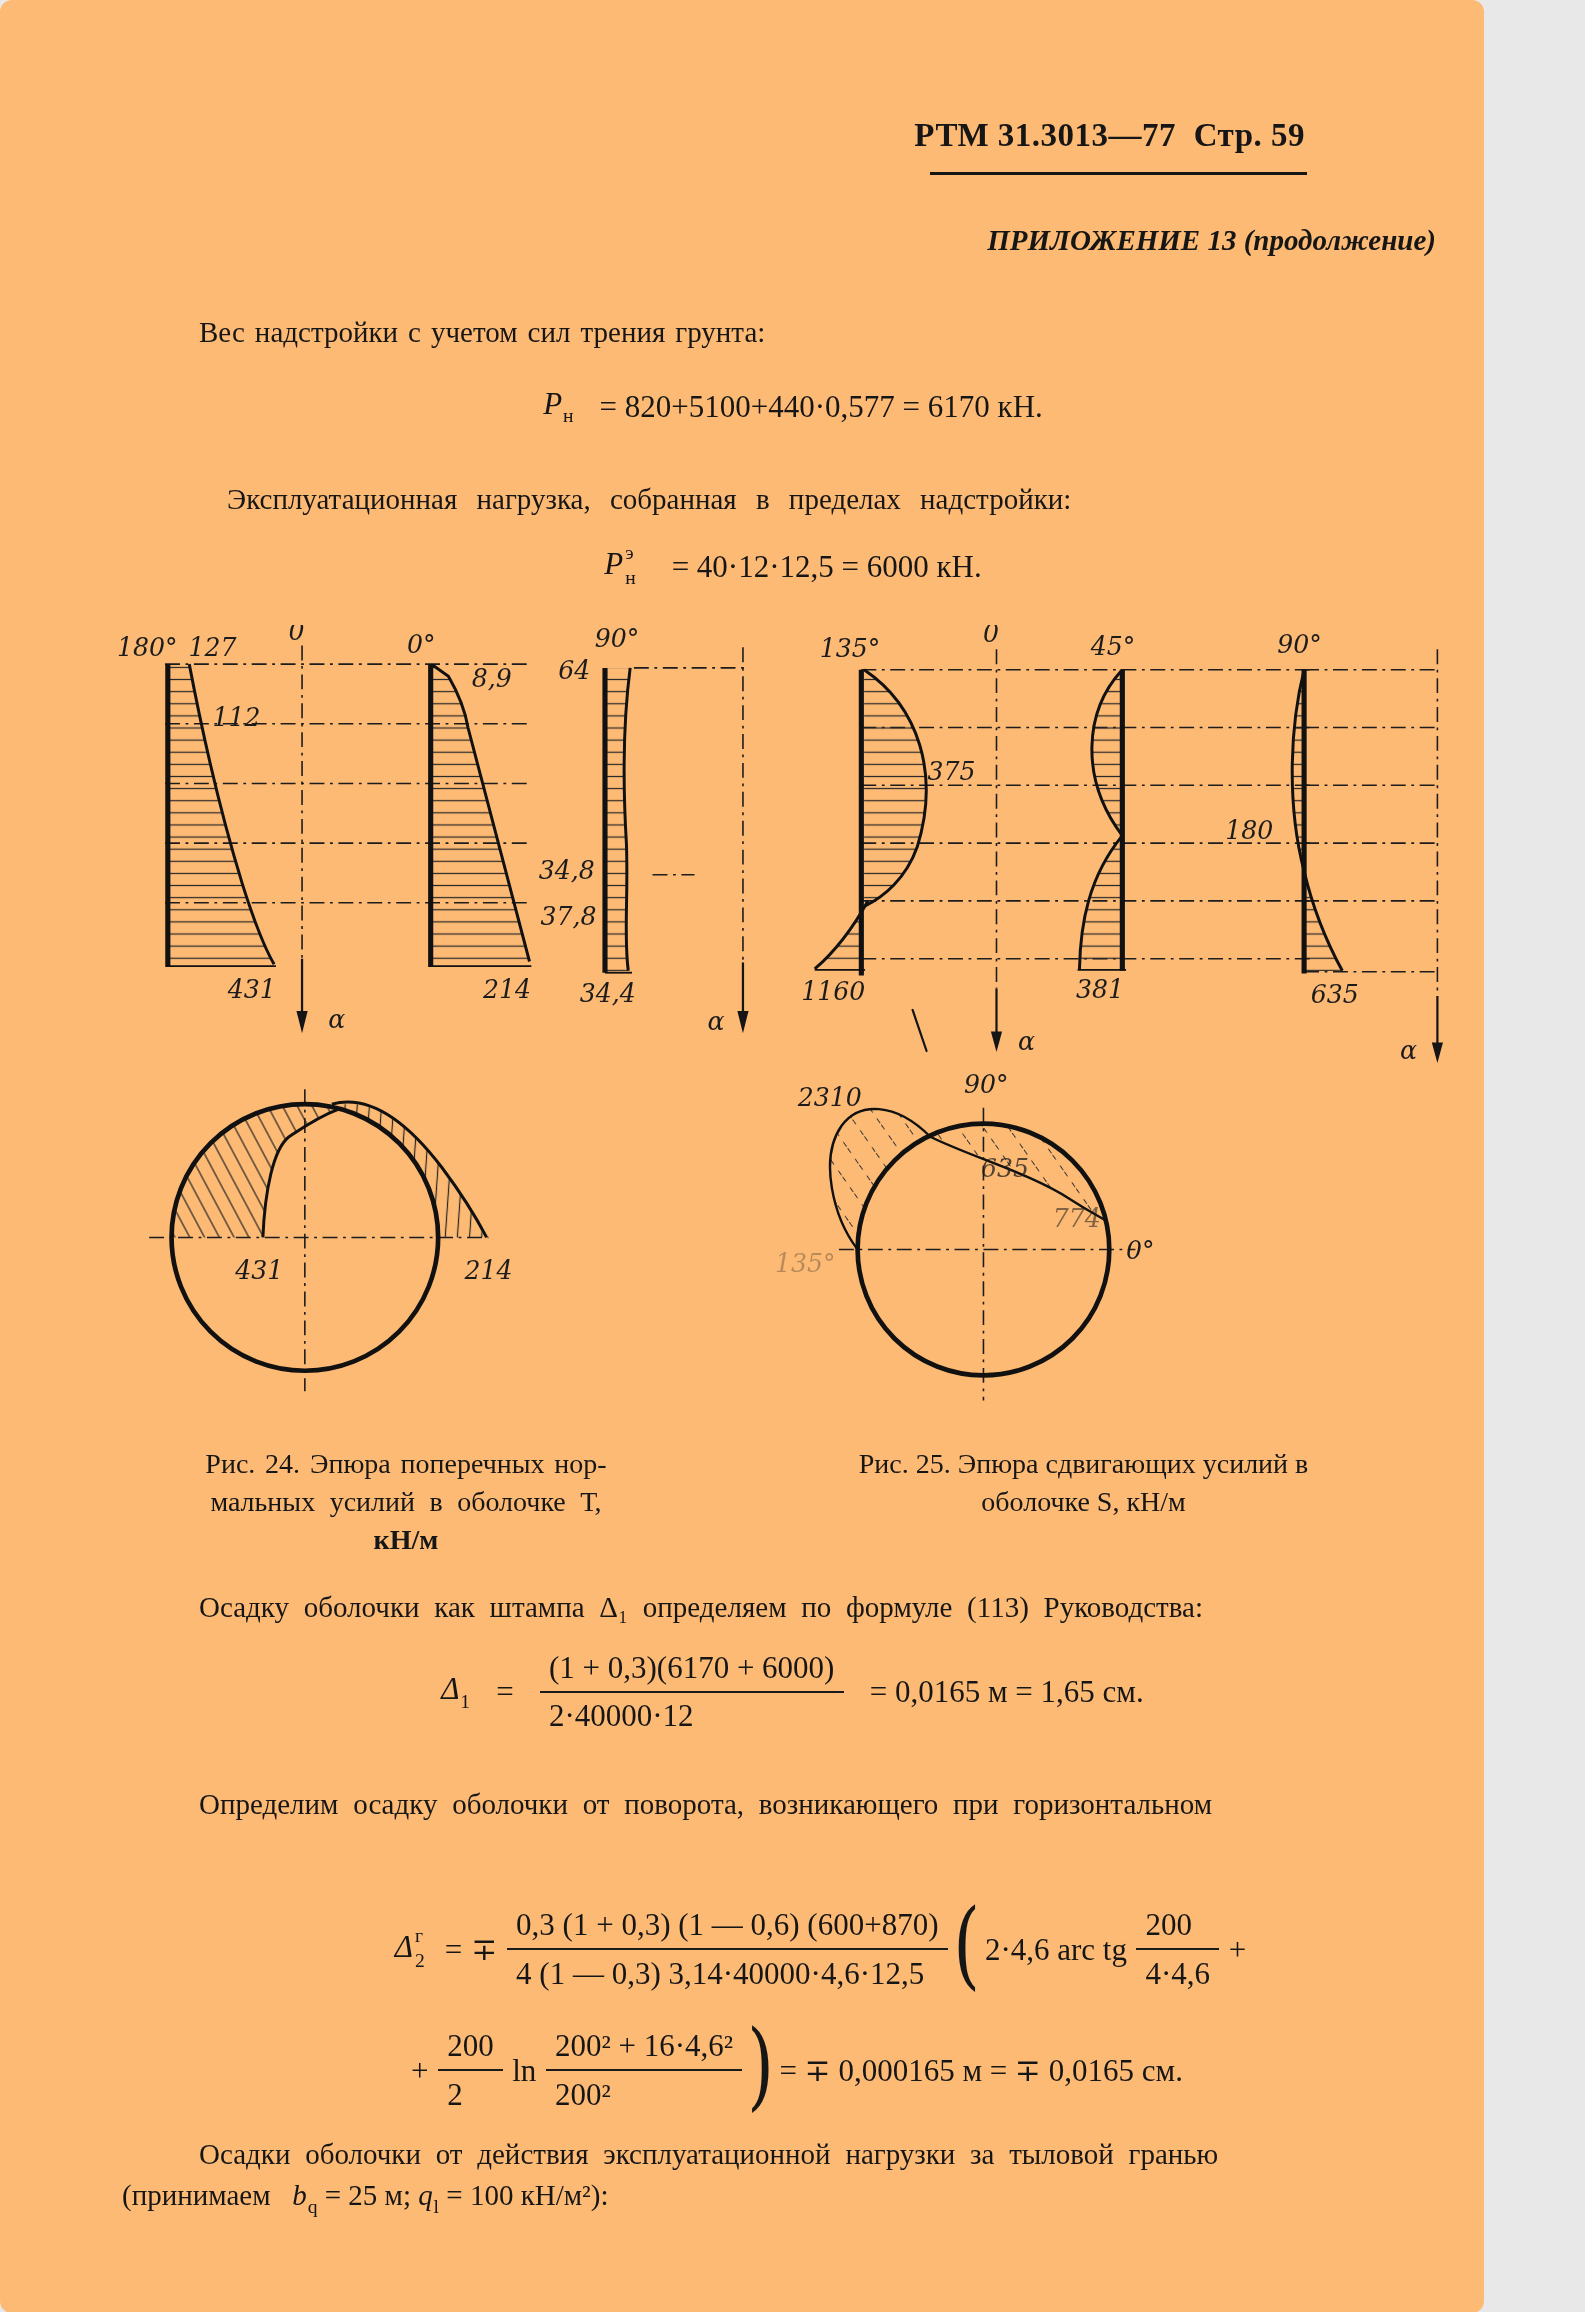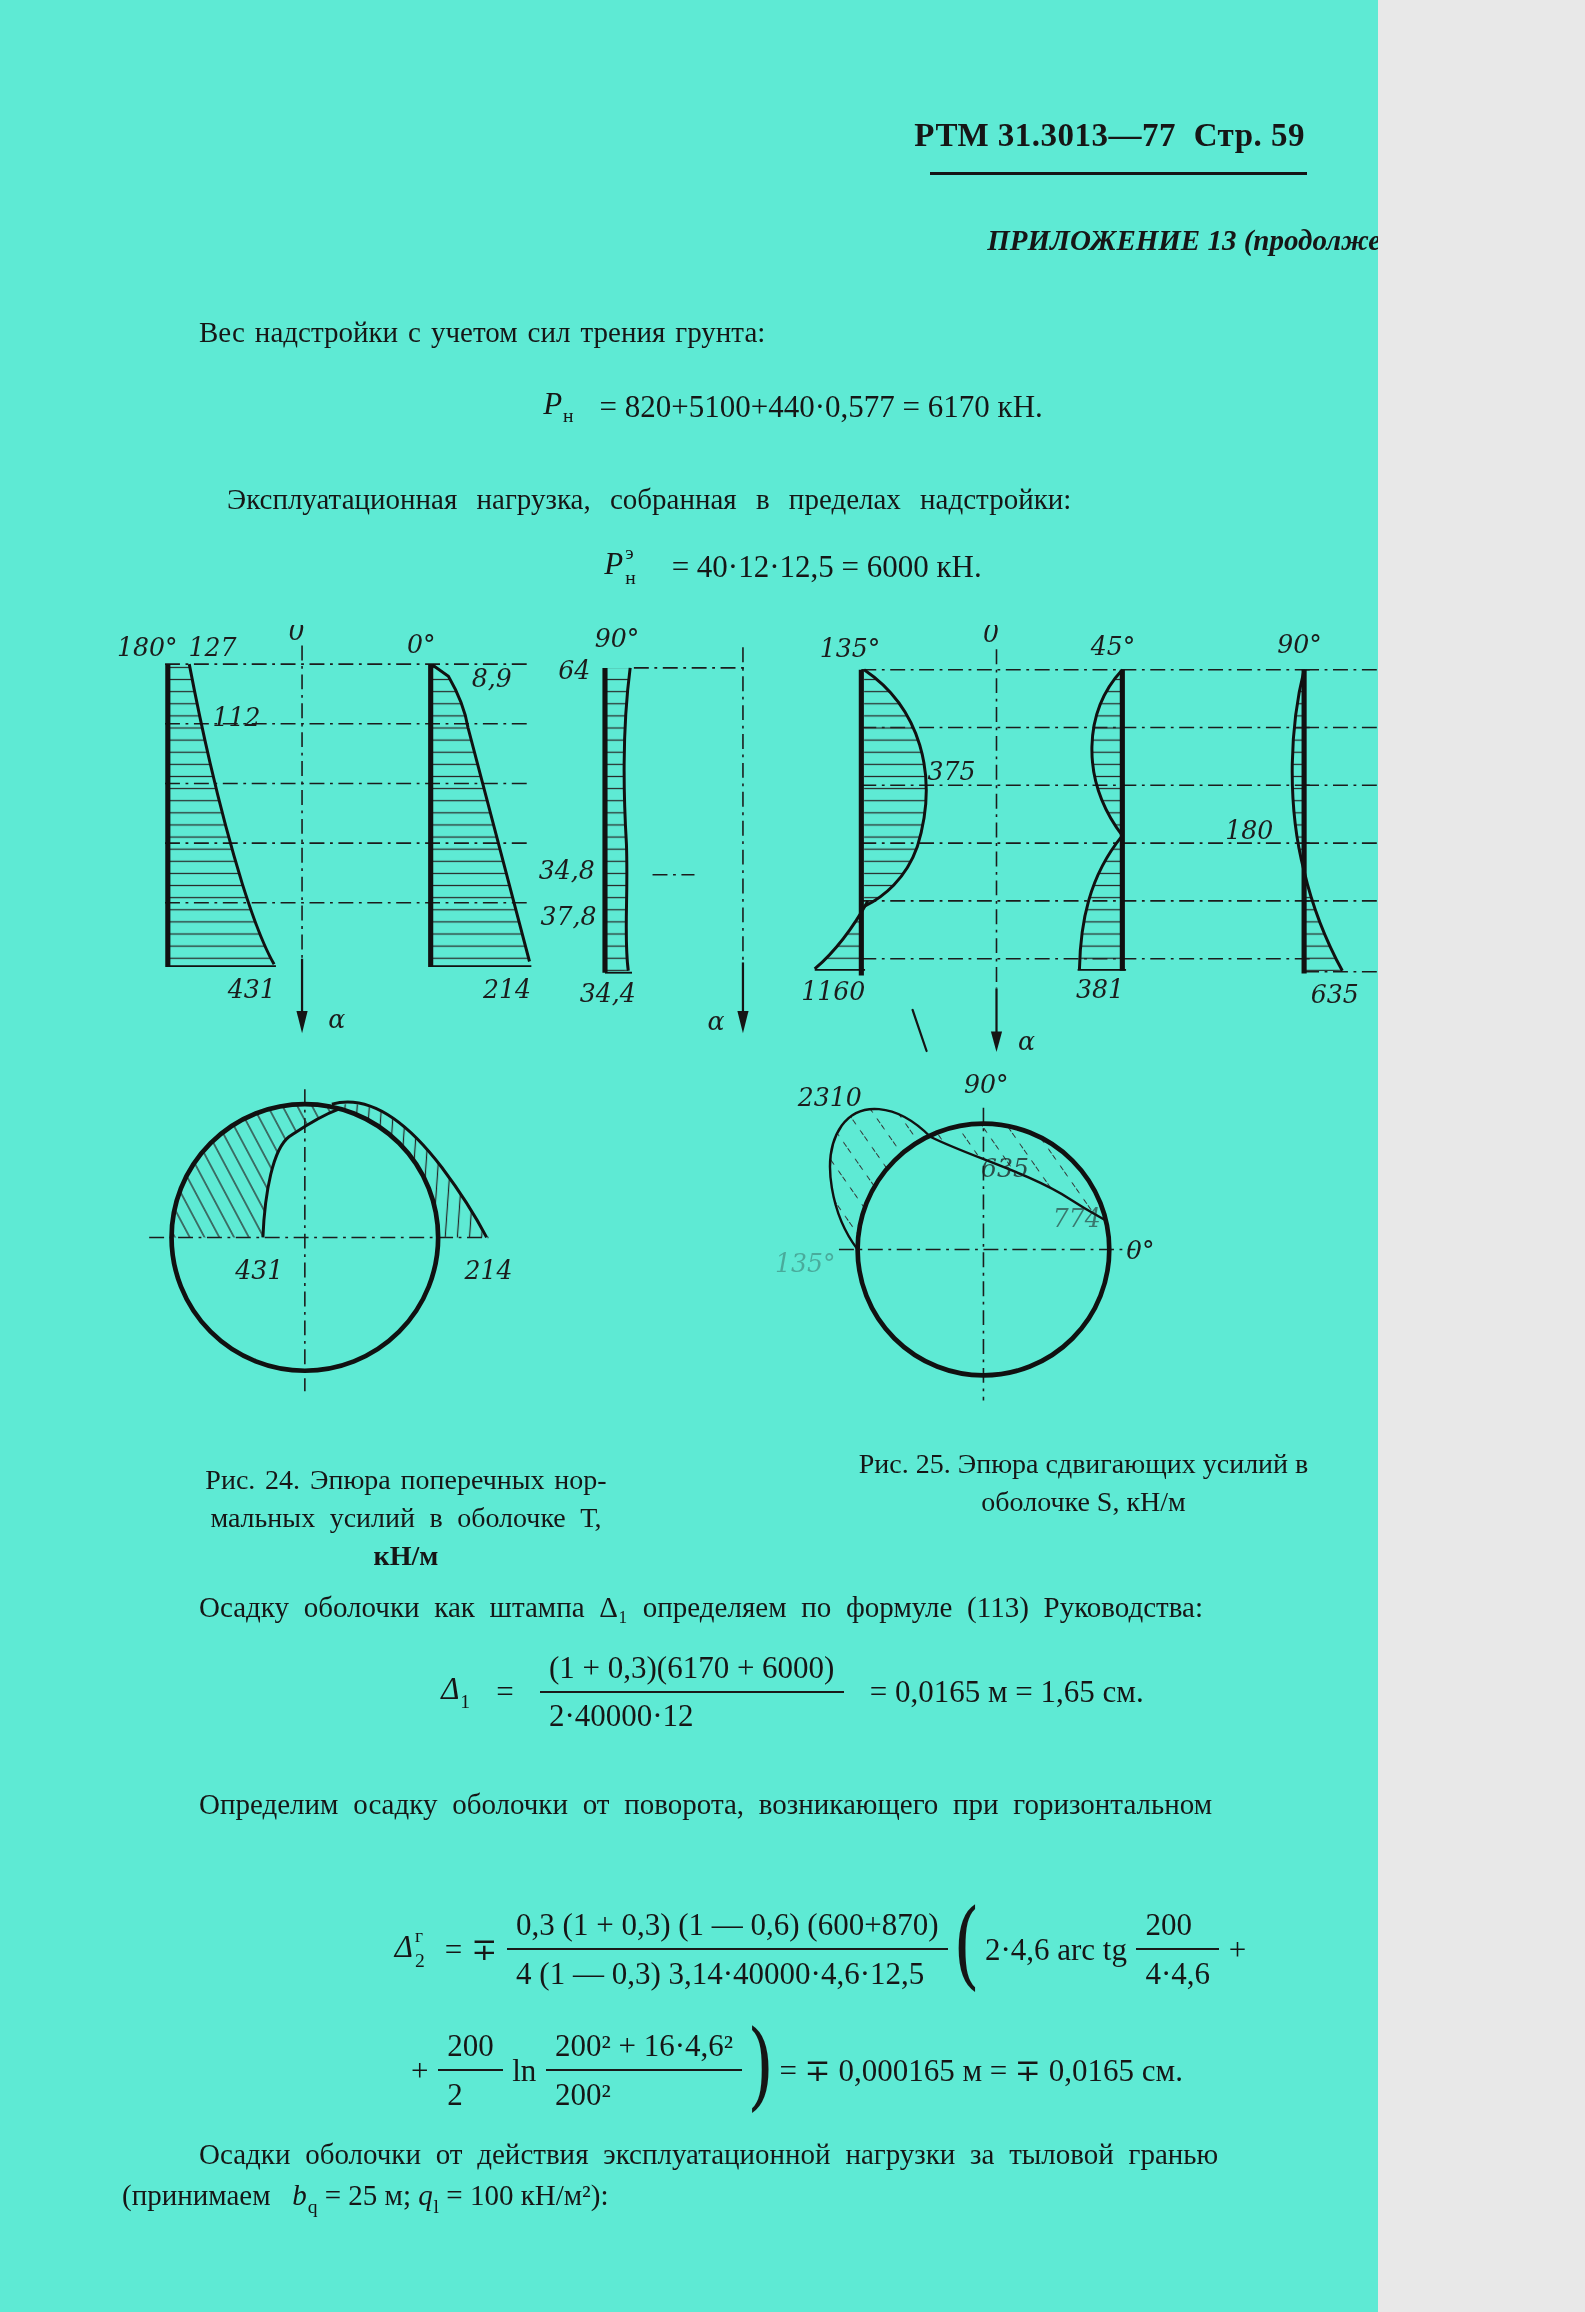--- a/index.html
+++ b/index.html
@@ -1,19 +1,20 @@
 <!DOCTYPE html>
 <html style="font-size:15px"><head>
 <meta charset="utf-8">
 <style>
   html,body{margin:0;padding:0;background:#e8e8e8;}
   .page{
-    position:relative;width:1378px;height:2313px;background:#5eead4;
+    position:relative;width:1484px;height:2313px;background:#fdba74;
     font-family:"Liberation Serif","DejaVu Serif",serif;color:#161616;
     overflow:hidden;
+    border-radius:12px;
   }
   .abs{position:absolute;}
   .hdr{font-size:33px;font-weight:bold;letter-spacing:0.5px;white-space:nowrap;}
   .rule{background:#151515;height:2.8px;}
   .appendix{font-size:29px;font-weight:bold;font-style:italic;white-space:nowrap;}
   .para{font-size:29px;white-space:nowrap;line-height:1.25;}
   .frow{position:absolute;display:flex;align-items:center;justify-content:center;gap:26px;font-size:31px;white-space:nowrap;}
   .vit{font-style:italic;}
   .fsub{font-size:19.6px;vertical-align:-8.4px;margin-left:0.9px;font-style:normal;}
   .mstack{display:inline-block;position:relative;width:22.4px;height:45px;vertical-align:-15px;font-size:19.6px;font-style:normal;}
@@ -200,21 +201,21 @@
       <path d="M820 670 C794 636 778 572 803 537 C821 512 860 511 898 549 C940 570 1005 588 1048 616 C1068 629 1080 635 1085 638" fill="none" stroke="#111" stroke-width="2.6"></path>
       <text x="790" y="516" text-anchor="middle" font-size="28">2310</text>
       <text x="958" y="502" text-anchor="middle" font-size="26">90°</text>
       <text x="978" y="592" text-anchor="middle" font-size="27" opacity=".75">635</text>
       <text x="1055" y="646" text-anchor="middle" font-size="25" opacity=".55">774</text>
       <text x="1108" y="680" text-anchor="start" font-size="26">0°</text>
       <text x="764" y="694" text-anchor="middle" font-size="23" opacity=".3">135°</text>
     </g>
   </svg>
 
-  <div class="abs caption" style="left:138px;top:1445px;width:536px;margin-top:16px;">
+  <div class="abs caption" style="left:138px;top:1445px;width:536px;">
     <div class="ws1">Рис. 24. Эпюра поперечных нор-</div>
     <div class="ws3">мальных усилий в оболочке Т,</div>
     <div style="font-weight:bold;">кН/м</div>
   </div>
   <div class="abs caption" style="left:792px;top:1445px;width:583px;">
     <div>Рис. 25. Эпюра сдвигающих усилий в</div>
     <div>оболочке S, кН/м</div>
   </div>
 
   <div class="abs para ws3" style="left:199px;top:1589px;">Осадку оболочки как штампа Δ₁ определяем по формуле (113) Руководства:</div>

